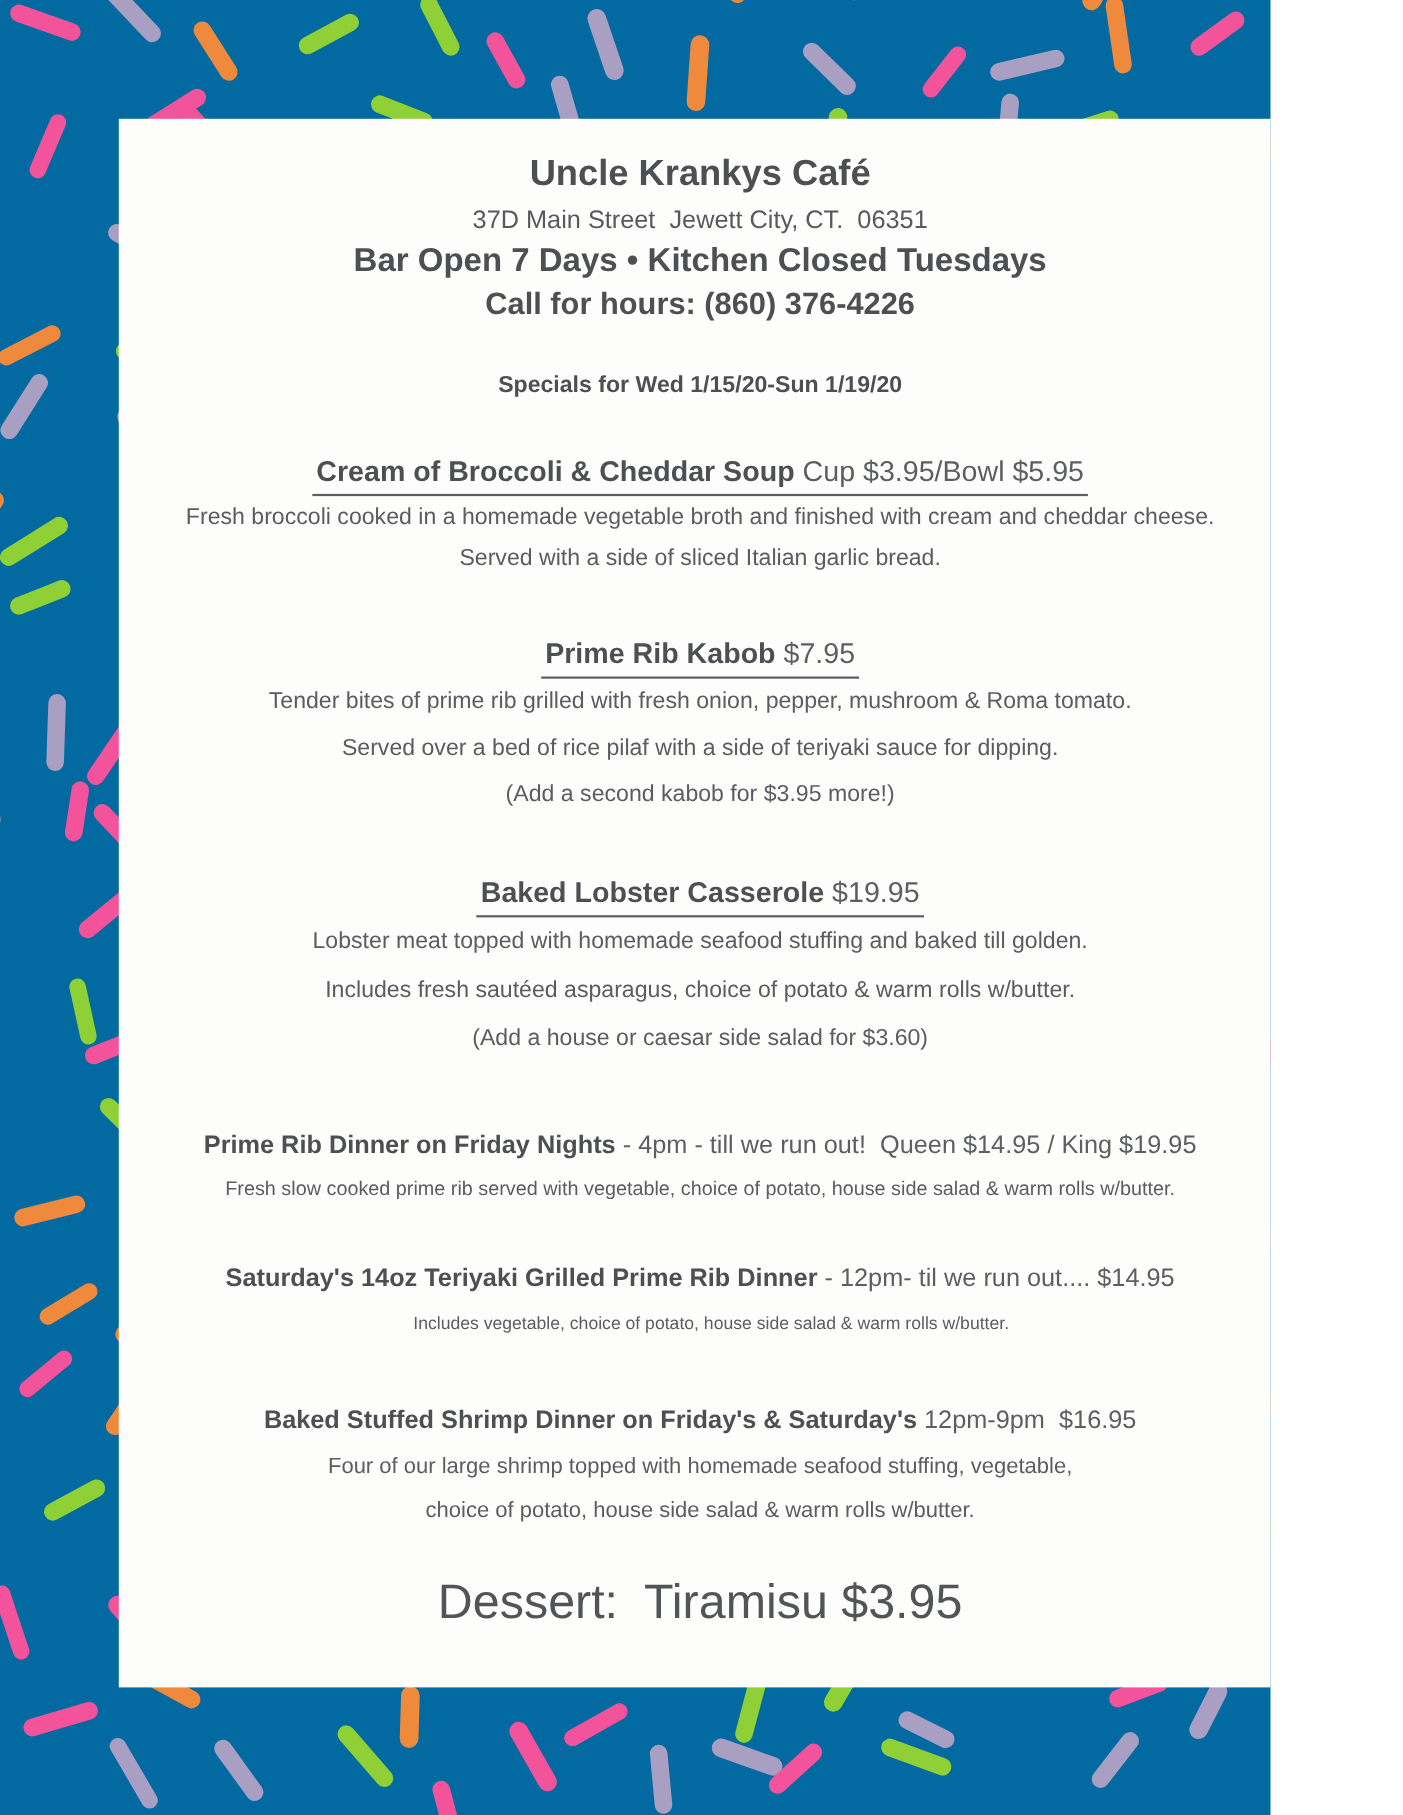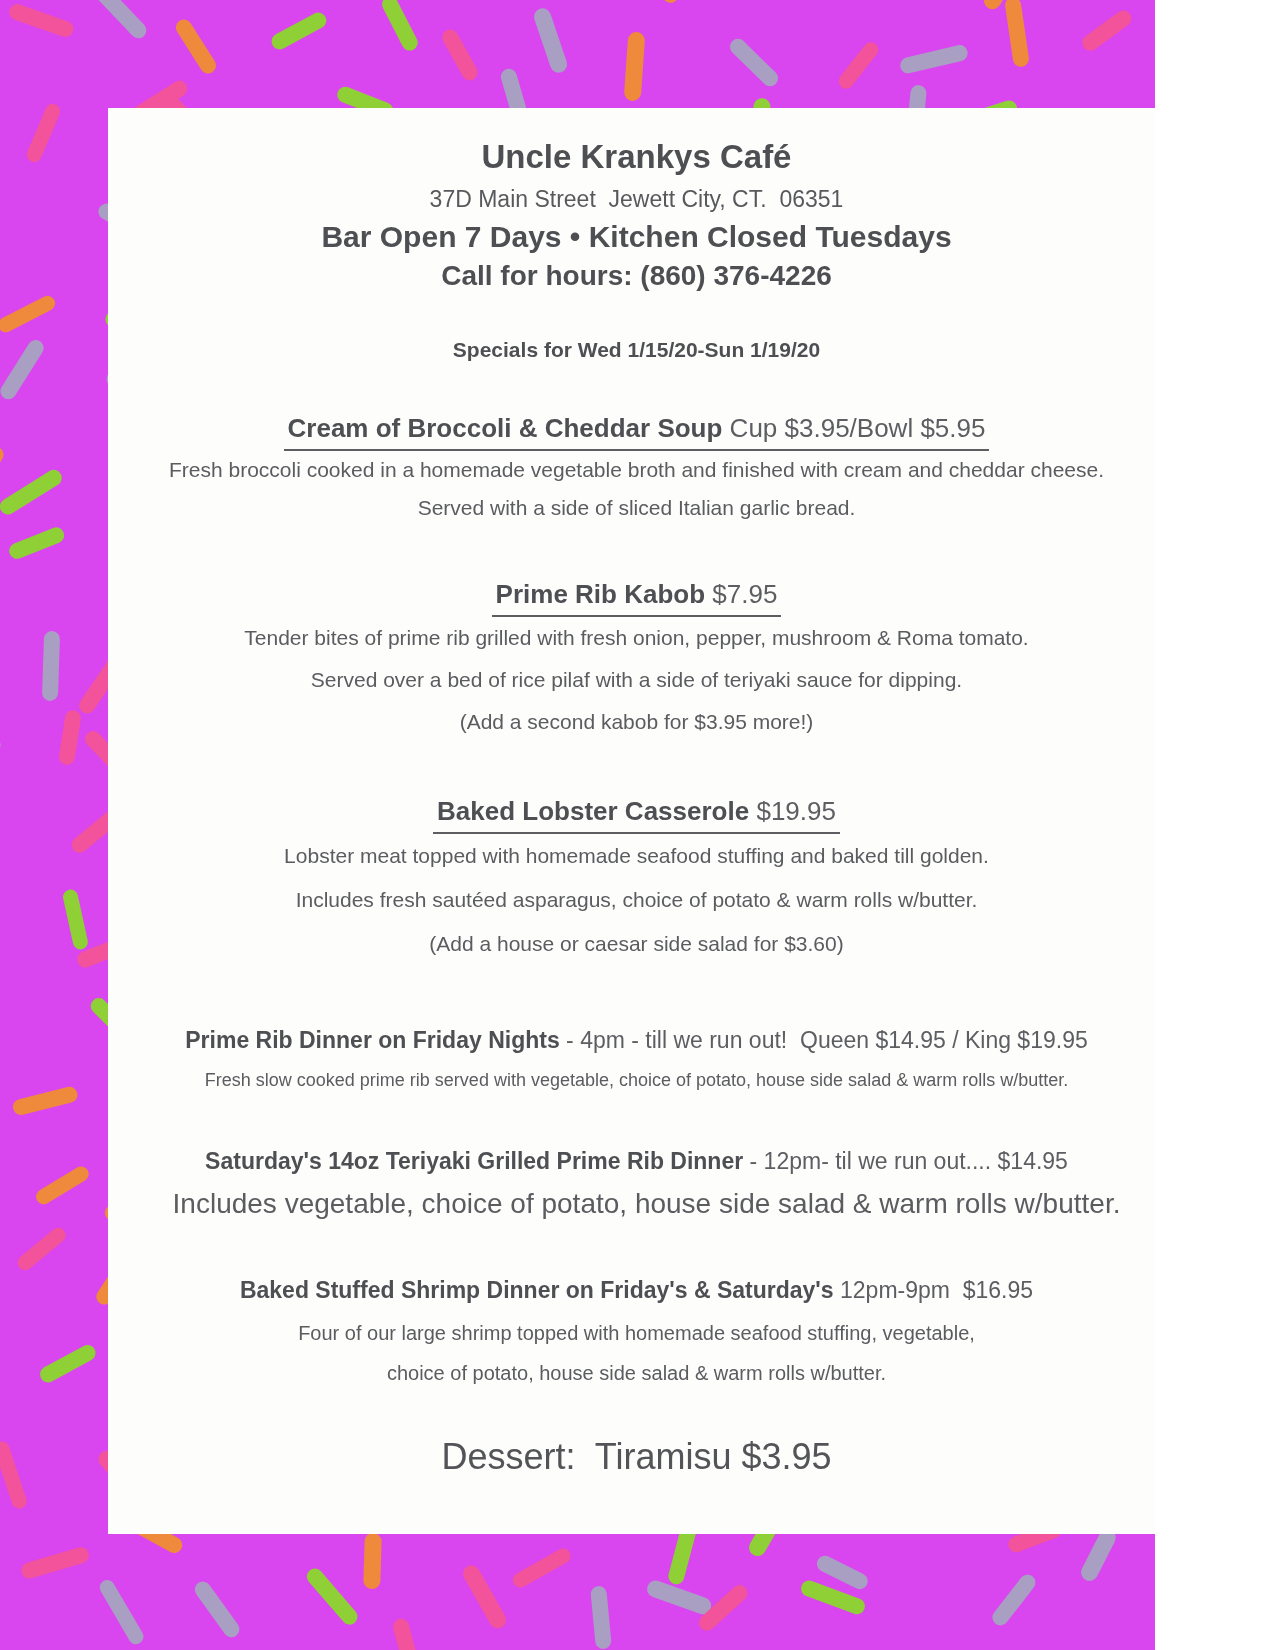--- a/index.html
+++ b/index.html
@@ -1,19 +1,19 @@
 <!DOCTYPE html>
 <html><head>
 <meta charset="utf-8">
 <style>
   html,body { margin:0; padding:0; }
   .canvas {
     position:relative;
     width:1155px; height:1650px;
-    background:#d946ef;
+    background:#0369a1;
     overflow:hidden;
     font-family:"Liberation Sans", sans-serif;
   }
   .sprinkles { position:absolute; inset:0; z-index:1; }
   .sprinkle { position:absolute; border-radius:999px; }
 
   .paper {
     position:absolute; left:108px; top:108px;
     width:1057px; height:1426px;
     background:#fdfdfc;
@@ -40,26 +40,26 @@
   .s1 { margin-top:34px !important; }
   .s1 .desc { line-height:38px; }
   .s2 { margin-top:45px !important; }
   .s3 { margin-top:46px !important; }
   .s3 .desc { line-height:44px; }
 
   .long .head { font-size:23px; }
   .s4 { margin-top:52px !important; }
   .s4 .desc { font-size:18px; line-height:36px; }
   .s5 { margin-top:41px !important; }
-  .s5 .desc { font-size:28px;padding-left:20px; }
+  .s5 .desc { font-size:16px;padding-left:20px; }
   .s6 { margin-top:43px !important; }
   .s6 .desc { font-size:20px; }
   .s6 .desc.last { line-height:38px; }
 
-  .dessert { font-size:36px; line-height:54px; margin-top:38px !important; white-space:pre-wrap; color:#535458; }
+  .dessert { font-size:44px; line-height:54px; margin-top:38px !important; white-space:pre-wrap; color:#535458; }
 </style>
 </head>
 <body>
 
 <div class="canvas">
   <div class="sprinkles" id="sprinkles">
       <div class="sprinkle" style="left: 645.8px; top: -43.9px; width: 15px; height: 56px; background: rgb(239, 138, 60); transform: rotate(-56.6deg);"></div>
       <div class="sprinkle" style="left: 745.2px; top: -52.3px; width: 16.9px; height: 67px; background: rgb(242, 83, 155); transform: rotate(-65.9deg);"></div>
       <div class="sprinkle" style="left: 998.2px; top: -58.6px; width: 16.8px; height: 71.9px; background: rgb(239, 138, 60); transform: rotate(30.4deg);"></div>
       <div class="sprinkle" style="left: 33.1px; top: -12.8px; width: 16.4px; height: 66.7px; background: rgb(242, 83, 155); transform: rotate(-70.6deg);"></div>

